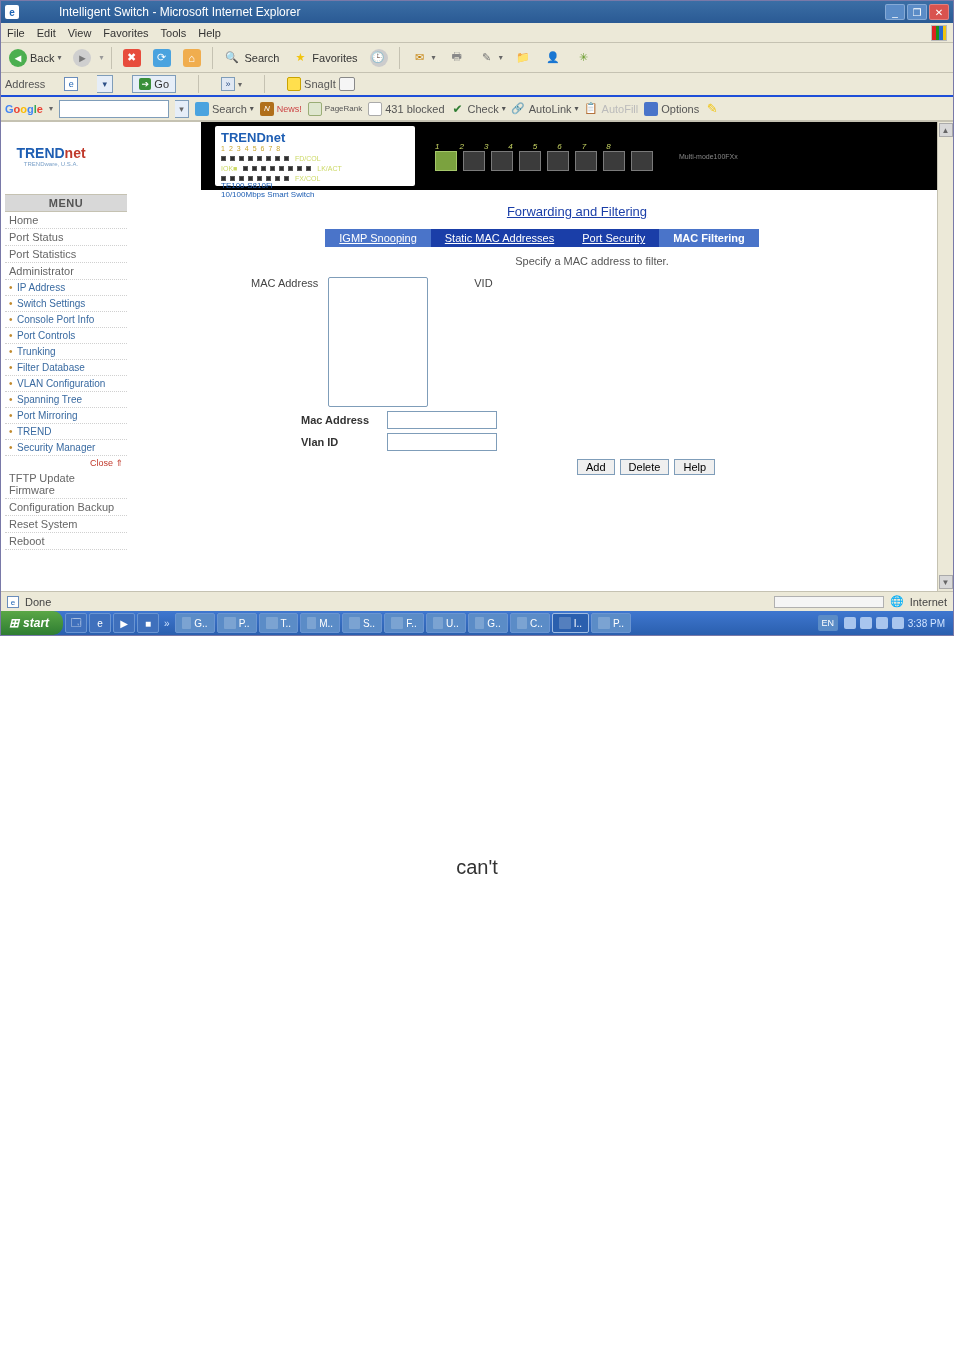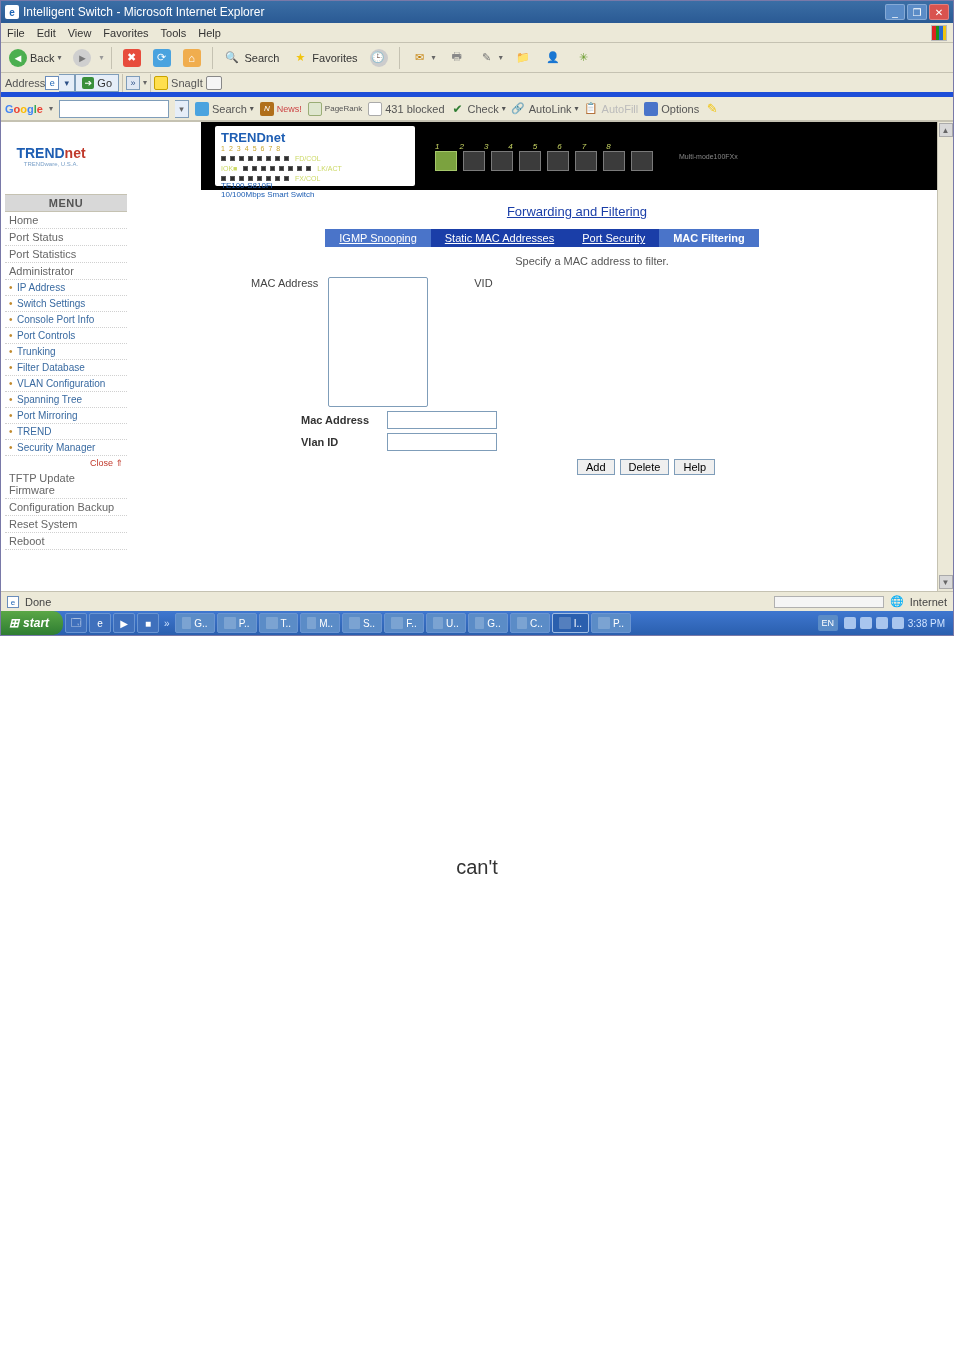--- a/index.html
+++ b/index.html
@@ -29,21 +29,21 @@
     display: flex;
     align-items: center;
     padding: 0 4px;
     font-size: 12px;
   }
   .titlebar .ie-icon {
     width: 14px; height: 14px; background: #fff; border-radius: 2px;
     display: inline-flex; align-items:center; justify-content:center;
     color:#1e64b4; font-weight:bold; font-size:10px; margin-right:4px;
   }
-  .titlebar .title { flex: 1; }
+  .titlebar .title { flex: 1; margin-left: 36px; }
   .titlebar .winbtns { display:flex; gap:2px; }
   .winbtn {
     width:20px; height:16px; border:1px solid #fff4; background:#5b8cc7;
     color:#fff; font-size:10px; display:flex; align-items:center; justify-content:center;
     border-radius:2px;
   }
   .winbtn.close { background:#d9534f; }
 
   
   .menubar {
@@ -76,22 +76,22 @@
   .ico.mail { color:#c47d00; }
   .ico.print { color:#888; }
   .ico.edit { color:#777; }
   .ico.folder { color:#e7b742; }
   .ico.man { color:#5b8cc7; }
   .ico.puzzle { color:#6a9d2e; }
   .sep { width:1px; height:22px; background:#c5c2b2; margin:0 3px; }
 
   
   .addrbar {
-    height:24px; display:flex; align-items:center; gap:0;
-    padding:0 4px; background:#ece9d8; border-bottom:5px solid #1d4ed8;
+    height:24px; display:flex; align-items:center; gap:19px;
+    padding:0 4px; background:#ece9d8; border-bottom:2px solid #1d4ed8;
   }
   .addrbar .lbl { color:#555; }
   .addrbar .page-ico {
     width:14px; height:14px; background:#fff; border:1px solid #6a8dbb;
     color:#1e64b4; font-size:9px; display:flex; align-items:center; justify-content:center;
   }
   .addrbar input.url {
     flex:1; height:18px; border:1px solid #7f9db9; padding:0 4px; font-size:11px;
     color:#2b4f86;
   }

